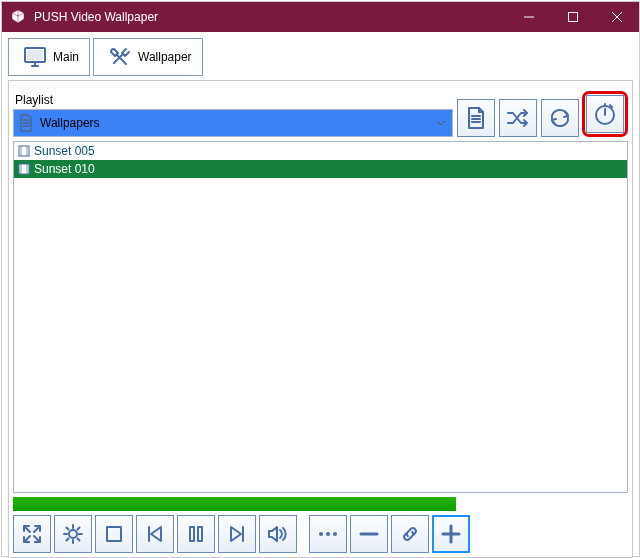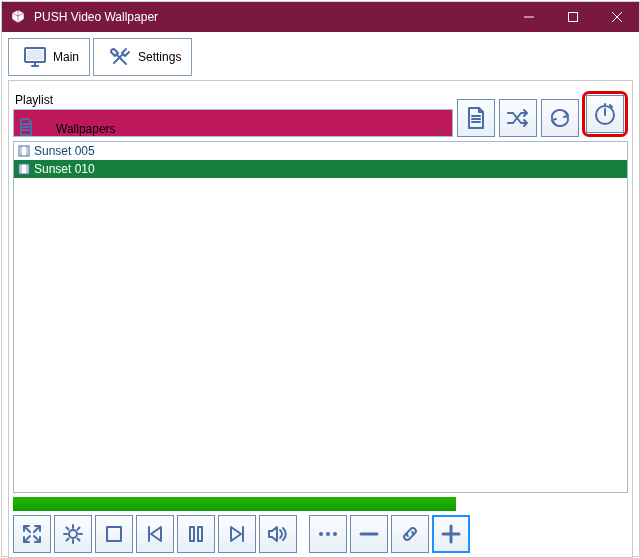--- a/index.html
+++ b/index.html
@@ -10,21 +10,21 @@
   .titlebar-title { font-size: 12px; flex: 1; }
   .titlebar-btn { width: 44px; height: 30px; display: flex; align-items: center; justify-content: center; color: #fff; }
   .content { padding: 4px 4px 4px 4px; }
   .tabs { display: flex; gap: 3px; padding: 2px; }
   .tab { border: 1px solid #7f9db9; height: 38px; display: flex; align-items: center; padding: 0 10px 0 14px; gap: 6px; font-size: 12px; background: #fff; cursor: pointer; }
   .tab-icon { width: 24px; height: 24px; display:flex; align-items:center; justify-content:center; }
   .main-area { border: 1px solid #c9c9c9; margin: 2px; padding: 4px 4px 4px 4px; background: #fff; height: 478px; display:flex; flex-direction:column; }
   .playlist-row { display: flex; align-items: flex-end; gap: 4px; height: 52px; }
   .playlist-left { flex: 1; display:flex; flex-direction:column; }
   .playlist-label { font-size: 12px; margin-bottom: 2px; padding-left: 2px;}
-  .playlist-select { height: 28px; border: 1px solid #aab8cf; background: #be185d; display: flex; align-items: flex-end; padding: 0 6px 0 4px; font-size: 12px; gap: 22px; }
+  .playlist-select { height: 28px; border: 1px solid #aab8cf; background: #3b82f6; display: flex; align-items: center; padding: 0 6px 0 4px; font-size: 12px; gap: 6px; }
   .playlist-select .chev { margin-left: auto; font-size: 10px; color: #555; }
   .sq-btn { width: 38px; height: 38px; border: 1px solid #6b8bb5; background: linear-gradient(#fafcff,#e9eff7); display: flex; align-items: center; justify-content: center; }
   .red-ring { border: 3px solid #e00000; border-radius: 7px; padding: 1px; margin-left: -1px;}
   .list { border: 1px solid #aab8cf; margin-top: 4px; flex:1; background: #fff; overflow:hidden;}
   .list-item { height: 18px; display: flex; align-items: center; font-size: 12px; padding-left: 4px; gap: 4px; color: #0c4a6e; }
   .list-item.sel { background: #15803d; color: #fff; }
   .film-icon { width: 12px; height: 12px; display:flex; align-items:center; justify-content:center;}
   .progress-row { height: 14px; margin-top: 4px; display:flex; }
   .progress-bar { height: 14px; background: linear-gradient(#29b300,#0f9e00); width: 72%; }
   .progress-rest { flex:1; background:#fff; }
@@ -80,21 +80,21 @@
       </div>
       <div class="tab">
         <span class="tab-icon">
           <svg width="24" height="22" viewBox="0 0 24 22">
               <path d="M6 3 L10 7 L7 10 L3 6 A3 3 0 0 1 6 3" class="stroke"></path>
               <line x1="9" y1="9" x2="18" y2="18" class="stroke"></line>
               <path d="M18 3 L14 7 L17 10 L21 6" class="stroke"></path>
               <line x1="15" y1="8" x2="6" y2="17" class="stroke"></line>
             </svg>
         </span>
-        <span>Settings</span>
+        <span>Wallpaper</span>
       </div>
     </div>
 
     <div class="main-area">
       <div class="playlist-row">
         <div class="playlist-left">
           <div class="playlist-label">Playlist</div>
           <div class="playlist-select">
             <span>
               <svg width="16" height="18" viewBox="0 0 16 18">

